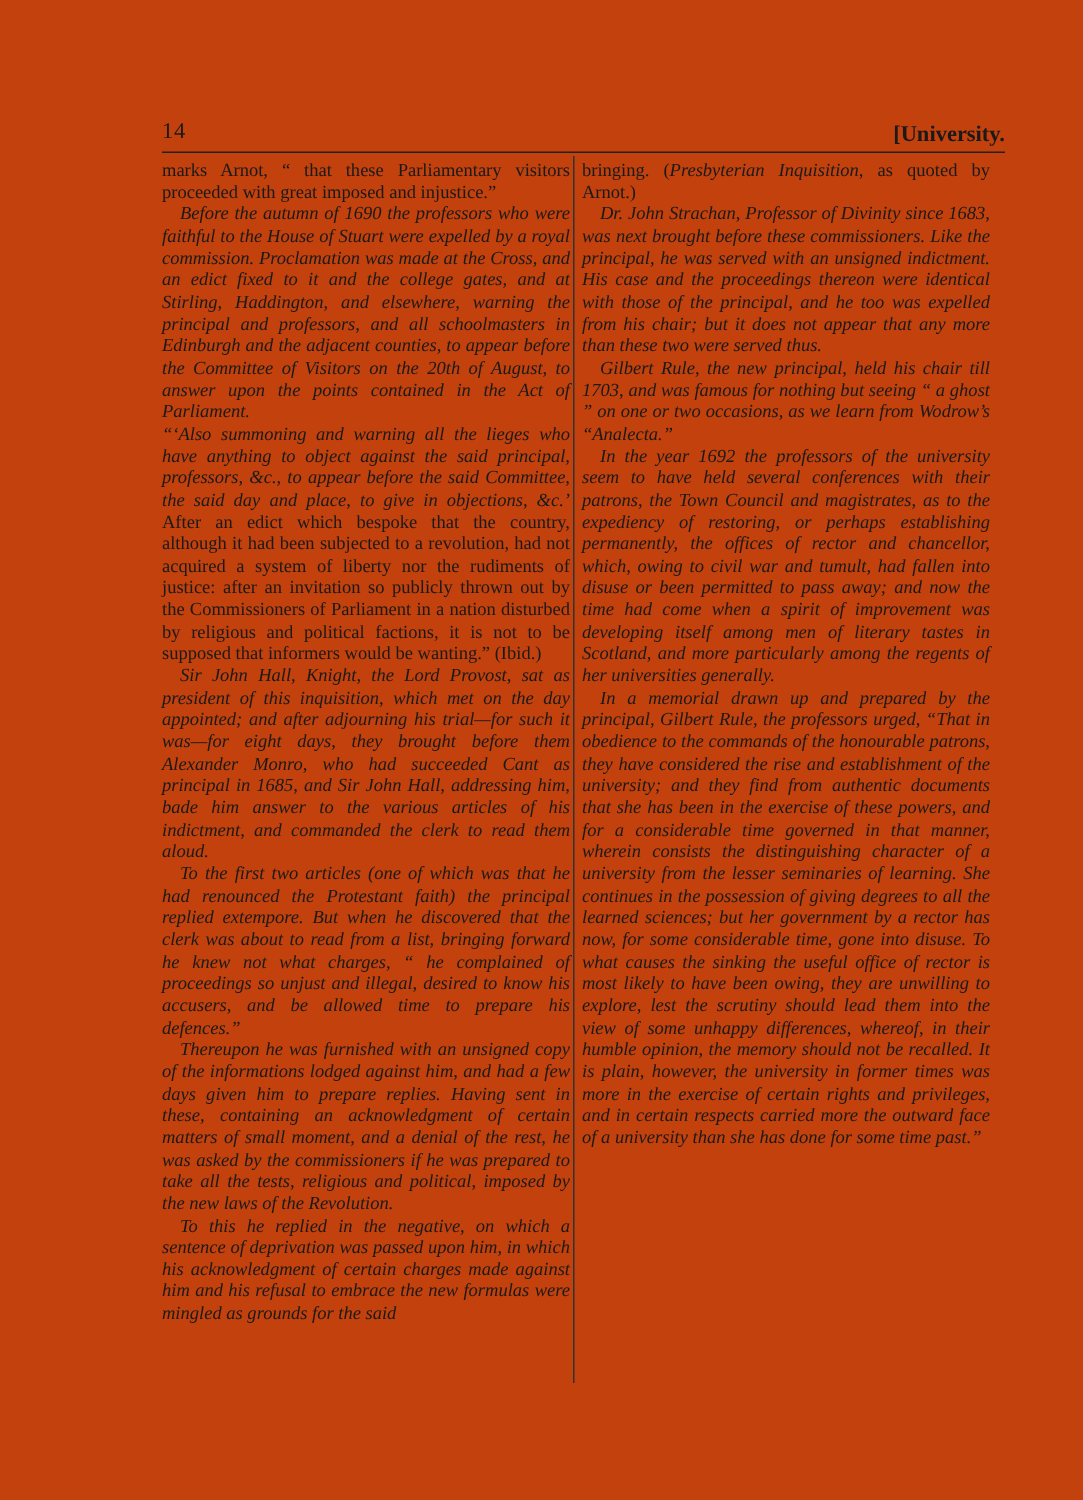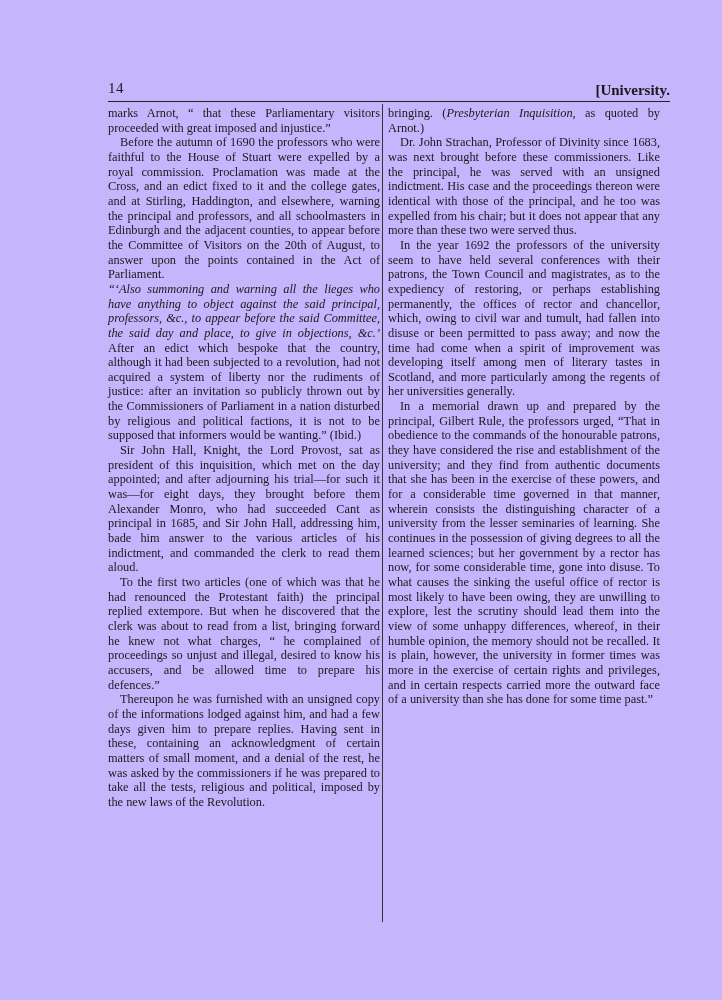--- a/index.html
+++ b/index.html
@@ -1,57 +1,59 @@
 <!DOCTYPE html>
 <html><head>
 <meta charset="utf-8">
 <style>
   html, body { margin:0; padding:0; background:#ffffff; }
   body { width:722px; height:1000px; position:relative; overflow:hidden;
          font-family:"Liberation Serif","DejaVu Serif",serif; color:#1a1a1a; }
-  .page { position:absolute; left:0; top:0; width:722px; height:1000px; background:#c4b5fd; }
+  .page { position:absolute; left:0; top:0; width:722px; height:1000px; background:#c2410c; }
   .header { position:absolute; left:108px; top:80px; width:562px; height:20px; }
   .page-num { position:absolute; left:0; top:0; font-size:15px; letter-spacing:0.5px; }
   .running-title { position:absolute; left:0; right:0; top:0; text-align:center;
                    font-size:15px; letter-spacing:0.8px; }
   .section { position:absolute; right:0; top:2px; font-size:15px; font-weight:bold; }
   .rule { position:absolute; left:108px; top:101px; width:562px; height:0;
           border-top:1.3px solid #222; }
   .col { position:absolute; top:106px; width:272px; font-size:12.35px; line-height:14.65px;
          text-align:justify; hyphens:manual; }
   .col-left { left:108px; }
   .col-right { left:388px; }
   .divider { position:absolute; left:382px; top:104px; width:0; height:818px;
              border-left:1px solid #333; }
   .col p { margin:0; text-indent:0; }
-  .col p.ind { text-indent:12px; }
+  .col p.ind { text-indent:12px;font-style:italic; }
   .col i { font-style:italic; }
 </style>
 </head>
 <body>
 
 <div class="page">
 
   <div class="header">
     <span class="page-num">14</span>
     <span class="section">[University.</span>
   </div>
   <div class="rule"></div>
 
   <div class="col col-left">
     <p>marks Arnot, “ that these Parliamentary visitors proceeded with great imposed and injustice.”</p>
     <p class="ind">Before the autumn of 1690 the professors who were faithful to the House of Stuart were expelled by a royal commission.  Proclamation was made at the Cross, and an edict fixed to it and the college gates, and at Stirling, Haddington, and elsewhere, warning the principal and professors, and all schoolmasters in Edinburgh and the adjacent counties, to appear before the Committee of Visitors on the 20th of August, to answer upon the points contained in the Act of Parliament.</p>
     <p><i>“‘Also summoning and warning all the lieges who have anything to object against the said principal, professors, &amp;c., to appear before the said Committee, the said day and place, to give in objections, &amp;c.’</i> <span>After an edict which bespoke that the country, although it had been subjected to a revolution, had not acquired a system of liberty nor the rudiments of justice: after an invitation so publicly thrown out by the Commissioners of Parliament in a nation disturbed by religious and political factions, it is not to be supposed that informers would be wanting.”  (Ibid.)</span></p>
     <p class="ind">Sir John Hall, Knight, the Lord Provost, sat as president of this inquisition, which met on the day appointed; and after adjourning his trial—for such it was—for eight days, they brought before them Alexander Monro, who had succeeded Cant as principal in 1685, and Sir John Hall, addressing him, bade him answer to the various articles of his indictment, and commanded the clerk to read them aloud.</p>
     <p class="ind">To the first two articles (one of which was that he had renounced the Protestant faith) the principal replied extempore.  But when he discovered that the clerk was about to read from a list, bringing forward he knew not what charges, “ he complained of proceedings so unjust and illegal, desired to know his accusers, and be allowed time to prepare his defences.”</p>
     <p class="ind">Thereupon he was furnished with an unsigned copy of the informations lodged against him, and had a few days given him to prepare replies. Having sent in these, containing an acknowledgment of certain matters of small moment, and a denial of the rest, he was asked by the commissioners if he was prepared to take all the tests, religious and political, imposed by the new laws of the Revolution.</p>
+    <p class="ind">To this he replied in the negative, on which a sentence of deprivation was passed upon him, in which his acknowledgment of certain charges made against him and his refusal to embrace the new formulas were mingled as grounds for the said</p>
   </div>
 
   <div class="divider"></div>
 
   <div class="col col-right">
     <p><span>bringing.  (</span><i>Presbyterian Inquisition</i><span>, as quoted by Arnot.)</span></p>
     <p class="ind">Dr. John Strachan, Professor of Divinity since 1683, was next brought before these commissioners. Like the principal, he was served with an unsigned indictment.  His case and the proceedings thereon were identical with those of the principal, and he too was expelled from his chair; but it does not appear that any more than these two were served thus.</p>
+    <p class="ind">Gilbert Rule, the new principal, held his chair till 1703, and was famous for nothing but seeing “ a ghost ” on one or two occasions, as we learn from Wodrow’s “Analecta.”</p>
     <p class="ind">In the year 1692 the professors of the university seem to have held several conferences with their patrons, the Town Council and magistrates, as to the expediency of restoring, or perhaps establishing permanently, the offices of rector and chancellor, which, owing to civil war and tumult, had fallen into disuse or been permitted to pass away; and now the time had come when a spirit of improvement was developing itself among men of literary tastes in Scotland, and more particularly among the regents of her universities generally.</p>
     <p class="ind">In a memorial drawn up and prepared by the principal, Gilbert Rule, the professors urged, “That in obedience to the commands of the honourable patrons, they have considered the rise and establishment of the university; and they find from authentic documents that she has been in the exercise of these powers, and for a considerable time governed in that manner, wherein consists the distinguishing character of a university from the lesser seminaries of learning.  She continues in the possession of giving degrees to all the learned sciences; but her government by a rector has now, for some considerable time, gone into disuse. To what causes the sinking the useful office of rector is most likely to have been owing, they are unwilling to explore, lest the scrutiny should lead them into the view of some unhappy differences, whereof, in their humble opinion, the memory should not be recalled.  It is plain, however, the university in former times was more in the exercise of certain rights and privileges, and in certain respects carried more the outward face of a university than she has done for some time past.”</p>
   </div>
 
 </div>
 
 </body></html>

